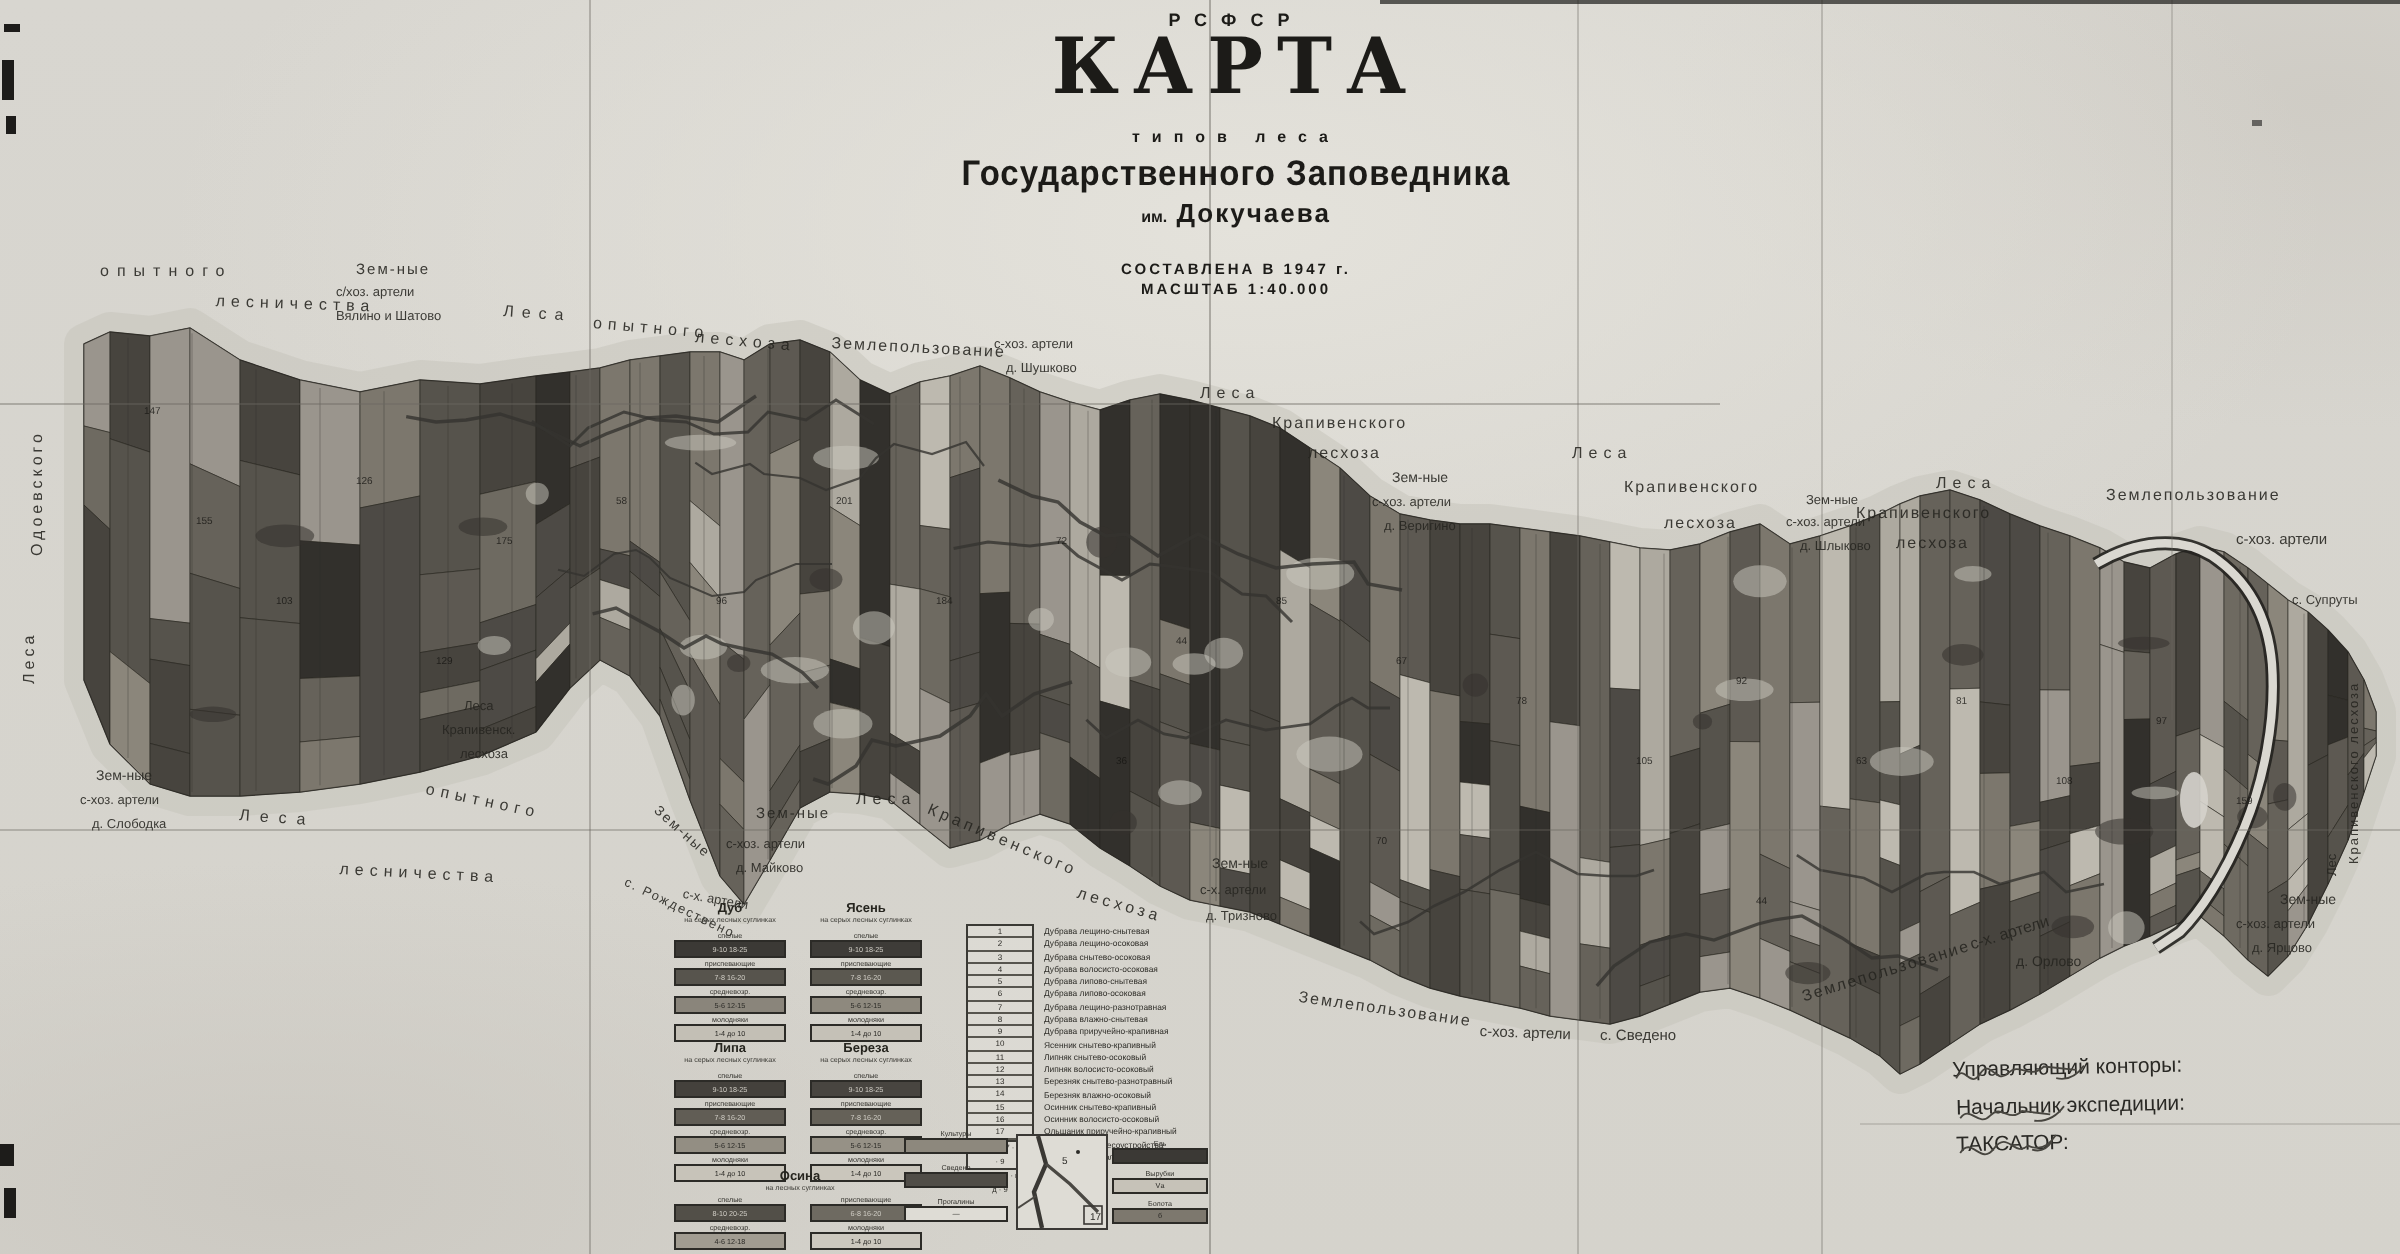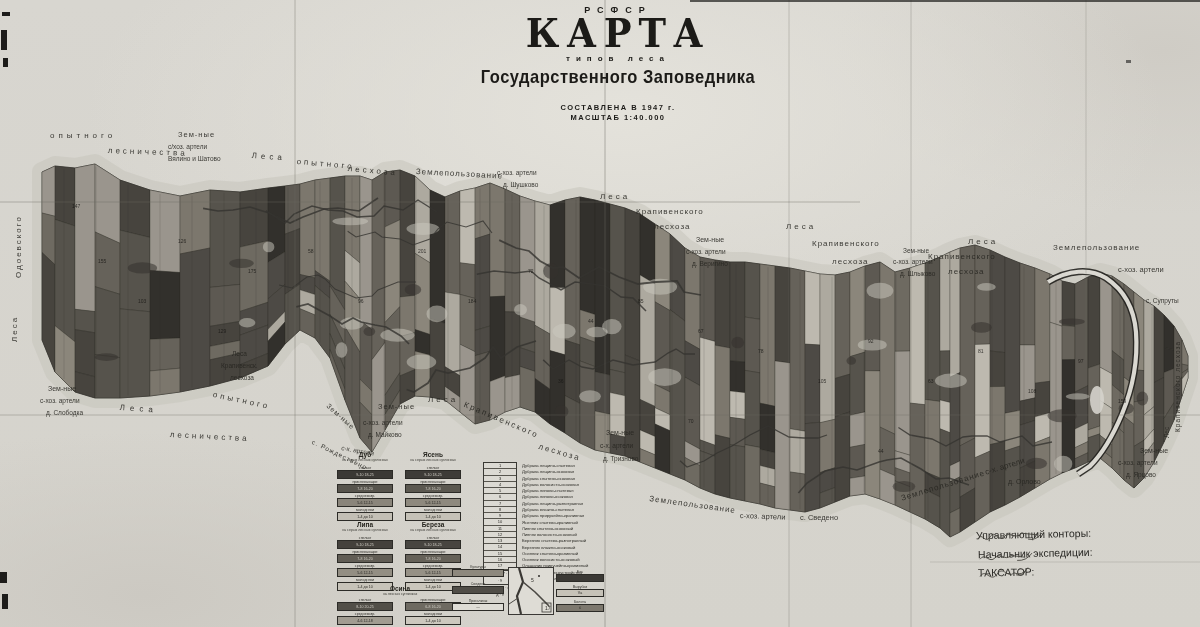--- a/index.html
+++ b/index.html
@@ -11,21 +11,21 @@
       radial-gradient(ellipse 600px 300px at 97% 8%, #cfccc5 0%, rgba(207,204,197,0) 55%),
       linear-gradient(#d8d6d0,#d5d3cc);}
   svg{position:absolute;left:0;top:0;}
   .mlbl{position:absolute;white-space:nowrap;color:#262520;opacity:.88;
     font-family:"Liberation Sans",sans-serif;transform-origin:0 0;}
   .num{position:absolute;font-size:5px;color:#171613;opacity:.8;white-space:nowrap;}
   #title{position:absolute;left:468px;top:5px;width:300px;text-align:center;color:#1c1b18;}
   #title .rsfsr{font-size:9px;letter-spacing:7px;font-weight:bold;}
   #title .karta{font-size:37px;font-weight:900;letter-spacing:7px;line-height:1.0;
     font-family:"DejaVu Serif","Liberation Serif",serif;transform:scaleY(1.05);}
-  #title .tipov{font-size:8px;letter-spacing:6px;font-weight:bold;margin-top:2px;}
+  #title .tipov{font-size:8px;letter-spacing:6px;font-weight:bold;margin-top:12px;}
   #title .gosz{font-size:16.5px;font-weight:bold;letter-spacing:.5px;margin-top:5px;transform:scaleY(1.08);}
   #title .tulz{font-size:21px;font-weight:900;letter-spacing:5px;margin-top:3px;color:#34332d;
     text-shadow:0 0 0 #34332d, 0.7px 0.7px 0 #8a877e;}
   #title .dok{font-size:13px;font-weight:900;margin-top:2px;letter-spacing:1px;}
   #title .dok .im{font-size:8px;font-weight:bold;letter-spacing:0;}
   #title .sost{font-size:7.5px;font-weight:bold;letter-spacing:1.5px;margin-top:16px;}
   #title .masht{font-size:7.5px;font-weight:bold;letter-spacing:1.5px;margin-top:1px;}
   #legend{position:absolute;left:0;top:0;}
   .sphead{position:absolute;text-align:center;font-weight:bold;font-size:6.5px;line-height:1.05;}
   .sphead .sub{font-weight:normal;font-size:3.6px;color:#3c3b36;}
@@ -425,20 +425,21 @@
   <div class="artifact" style="left:0px;top:572px;width:7px;height:11px"></div>
   <div class="artifact" style="left:2px;top:594px;width:6px;height:15px"></div>
   <div class="artifact" style="left:690px;top:0px;width:510px;height:2px;opacity:.7"></div>
   <div class="artifact" style="left:1126px;top:60px;width:5px;height:3px;opacity:.6"></div>
 
   <div id="title">
     <div class="rsfsr">РСФСР</div>
     <div class="karta">КАРТА</div>
     <div class="tipov">типов леса</div>
     <div class="gosz">Государственного Заповедника</div>
+    <div class="dok"><span class="im">им.</span> <span>Докучаева</span></div>
     <div class="sost">СОСТАВЛЕНА В 1947 г.</div>
     <div class="masht">МАСШТАБ 1:40.000</div>
   </div>
 
   <div id="labels">
       <div class="mlbl" style="left: 50px; top: 131px; font-size: 8px; letter-spacing: 4px; transform: rotate(0deg);">опытного</div>
       <div class="mlbl" style="left: 108px; top: 146px; font-size: 8px; letter-spacing: 3px; transform: rotate(2deg);">лесничества</div>
       <div class="mlbl" style="left: 178px; top: 130px; font-size: 7.5px; letter-spacing: 1px; transform: rotate(0deg);">Зем-ные</div>
       <div class="mlbl" style="left: 168px; top: 143px; font-size: 6.5px; letter-spacing: 0px; transform: rotate(0deg);">с/хоз. артели</div>
       <div class="mlbl" style="left: 168px; top: 155px; font-size: 6.5px; letter-spacing: 0px; transform: rotate(0deg);">Вялино и Шатово</div>

